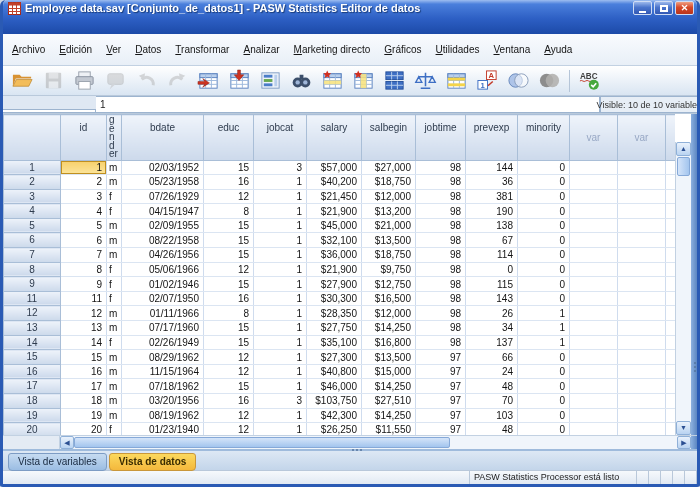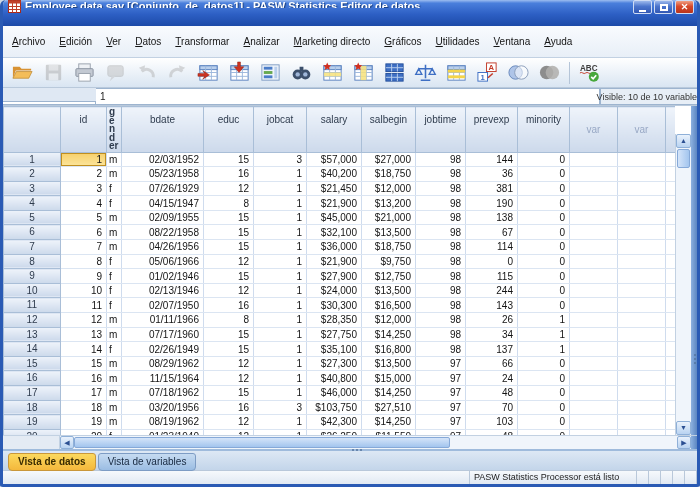--- a/index.html
+++ b/index.html
@@ -4,21 +4,21 @@
 <style>
   html,body{margin:0;padding:0;background:#cfd8e4;}
   *{box-sizing:border-box;}
   body{width:700px;height:487px;font-family:"Liberation Sans",sans-serif;}
 
   .window{width:700px;height:487px;display:flex;flex-direction:column;
     border-left:3px solid #2a5ab4;border-right:3px solid #2a5ab4;border-bottom:3px solid #2a5ab4;
     border-radius:6px 6px 3px 3px;overflow:hidden;background:#dfe8f3;}
 
   
-  .titlebar{height:26px;flex:none;display:flex;padding:0 3px 18px 5px;
+  .titlebar{height:34px;flex:none;display:flex;align-items:center;padding:0 3px 18px 5px;
     background:linear-gradient(180deg,#9dbdf0 0%,#4a7fdc 12%,#2d5fc4 55%,#1c4aa8 100%);
     border-radius:4px 4px 0 0;}
   .title-text{color:#fff;font-size:11px;font-weight:bold;text-shadow:1px 1px 1px #173a78;
     white-space:nowrap;overflow:hidden;flex:1;margin-left:4px;}
   .win-btn{width:19px;height:14px;margin-left:2px;border-radius:2px;border:1px solid #cfdcf4;
     display:flex;align-items:center;justify-content:center;flex:none;}
   .btn-blue{background:linear-gradient(#9cb8ec,#4a74cc 45%,#3258b4);}
   .btn-red{background:linear-gradient(#f0a084,#d6492a 45%,#b8341c);}
   .glyph-min{width:7px;height:2px;background:#fff;margin-top:7px;}
   .glyph-max{width:8px;height:7px;border:2px solid #fff;}
@@ -48,21 +48,21 @@
     font-size:9px;display:flex;align-items:center;justify-content:center;white-space:nowrap;color:#333;}
 
   
   .data-area{flex:1;display:flex;background:#fff;overflow:hidden;position:relative;}
   .grid-wrap{width:672px;flex:none;overflow:hidden;}
   table.grid{border-collapse:collapse;table-layout:fixed;width:672px;font-size:10px;}
   .grid th{font-weight:normal;vertical-align:top;
     background:linear-gradient(#eff4fb,#ccd9eb);border:1px solid #a9bed7;
     color:#2f3c4e;padding:7px 3px;}
   .grid th.hdrcell{height:28px;text-align:center;}
-  .grid th.wrap{word-break:break-all;line-height:8.5px;padding:1px 2px;text-align:left;font-weight:bold;}
+  .grid th.wrap{word-break:break-all;line-height:8.5px;padding:1px 2px;text-align:left;}
   .grid th.var{color:#98a8c5;vertical-align:middle;}
   .grid th.rowhead{text-align:center;height:14.6px;padding:0;line-height:13px;
     background:linear-gradient(#eef3fa,#ccd9eb);}
   .grid td{height:14.6px;line-height:13px;padding:0 4px 0 2px;white-space:nowrap;overflow:hidden;
     border-right:1px solid #cfdcee;border-bottom:1px solid #dbe5f2;color:#141414;background:#fff;}
   .grid td.r{text-align:right;}
   .grid td.l{text-align:left;}
   .grid td.selected{background:linear-gradient(#f7cf68,#fbe49a);
     box-shadow:inset 0 0 0 1px #c08f1f;}
 
@@ -467,36 +467,20 @@
               <td class="r">$27,900</td>
               <td class="r">$12,750</td>
               <td class="r">98</td>
               <td class="r">115</td>
               <td class="r">0</td>
               <td></td>
               <td></td>
               <td></td>
             </tr>
             <tr>
-              <th class="rowhead">10</th>
-              <td class="r">10</td>
-              <td class="l">f</td>
-              <td class="r">02/13/1946</td>
-              <td class="r">12</td>
-              <td class="r">1</td>
-              <td class="r">$24,000</td>
-              <td class="r">$13,500</td>
-              <td class="r">98</td>
-              <td class="r">244</td>
-              <td class="r">0</td>
-              <td></td>
-              <td></td>
-              <td></td>
-            </tr>
-            <tr>
               <th class="rowhead">11</th>
               <td class="r">11</td>
               <td class="l">f</td>
               <td class="r">02/07/1950</td>
               <td class="r">16</td>
               <td class="r">1</td>
               <td class="r">$30,300</td>
               <td class="r">$16,500</td>
               <td class="r">98</td>
               <td class="r">143</td>
@@ -690,22 +674,22 @@
     <div class="sb-arrow-h">▶</div>
     <div class="right-fill"></div>
   </div>
 
   <div class="tabstrip">
     <div class="h-dots">
         <i></i>
         <i></i>
         <i></i>
       </div>
+    <div class="tab inactive">Vista de variables</div>
     <div class="tab active">Vista de datos</div>
-    <div class="tab inactive">Vista de variables</div>
   </div>
 
   <div class="statusbar">
     <div class="sb-spacer"></div>
     <div class="sb-msg">PASW Statistics Processor está listo</div>
     <div class="sb-pane"></div>
     <div class="sb-pane"></div>
     <div class="sb-pane"></div>
     <div class="sb-pane"></div>
     <div class="sb-pane"></div>

